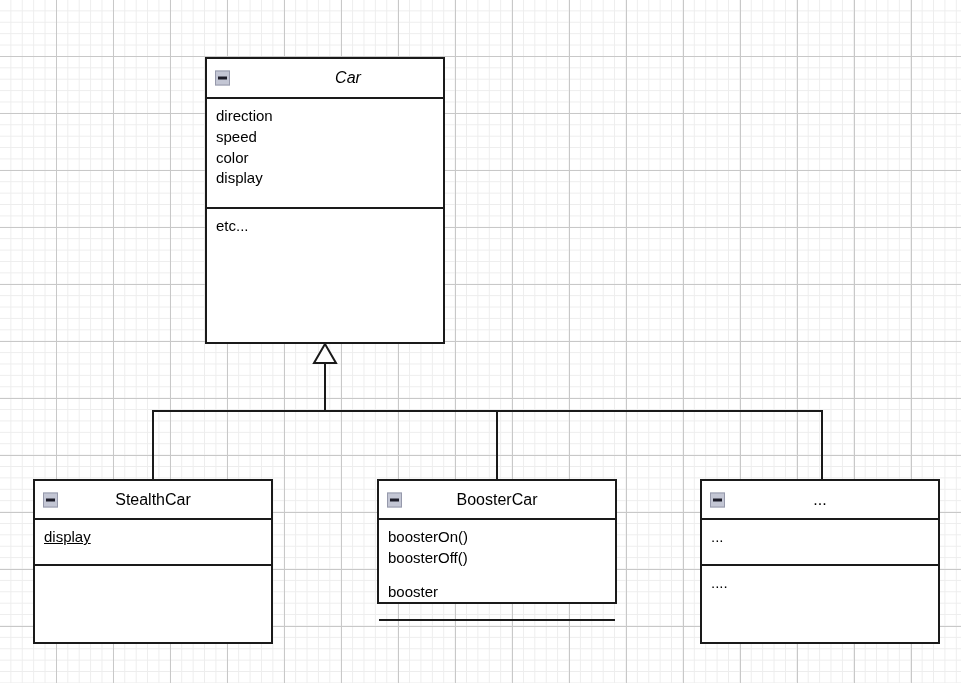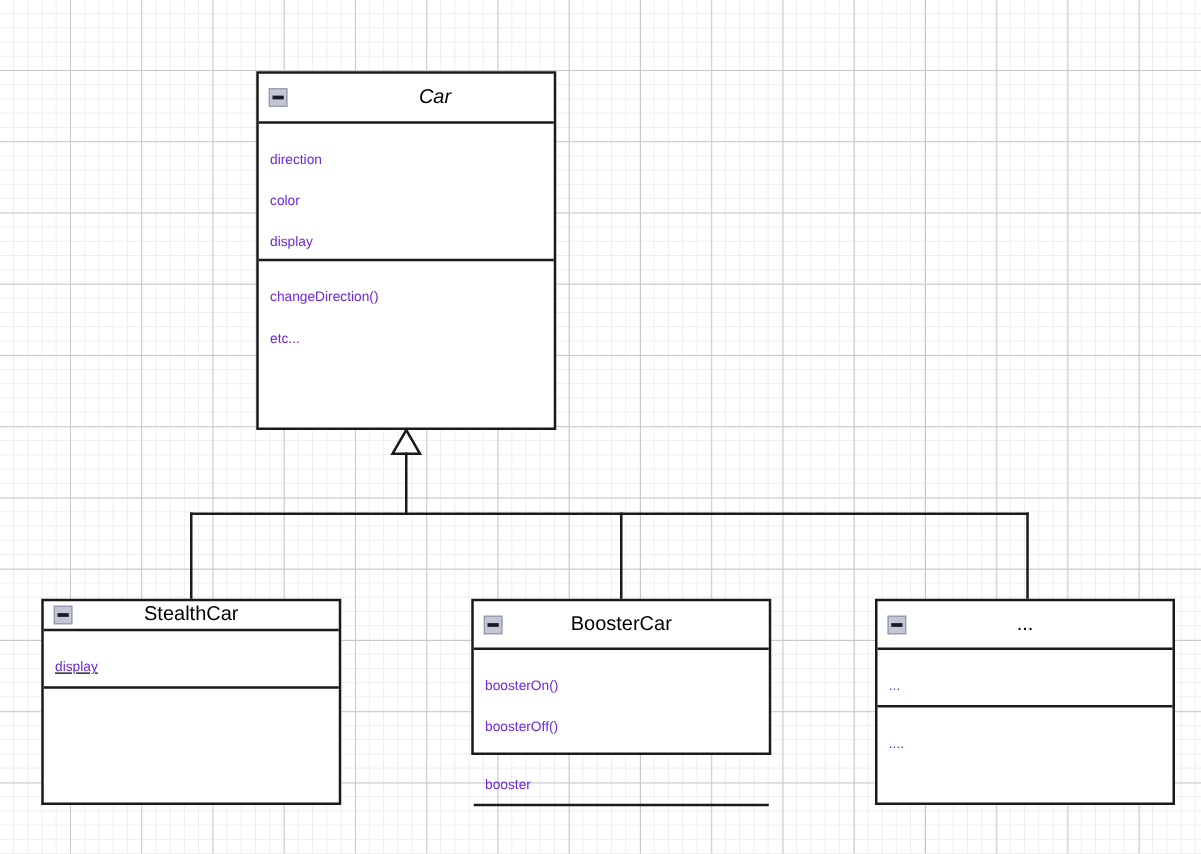--- a/index.html
+++ b/index.html
@@ -67,25 +67,24 @@
     padding: 7px 9px 6px 9px;
     flex: 0 0 auto;
   }
   .uml-compartment.attributes {
     border-bottom: 2px solid #1a1a1a;
   }
   .uml-compartment.operations {
     flex: 1 1 auto;
   }
   .uml-member {
-    font-size: 11px;
-    color: #6d28d9;
+    font-size: 15px;
+    color: #000000;
     line-height: 20.8px;
     white-space: pre;
-    margin-top: 12px;
   }
 
   
   .collapse-widget {
     position: absolute;
     left: 8px;
     top: 50%;
     transform: translateY(-50%);
     width: 15px;
     height: 15px;
@@ -125,45 +124,45 @@
 
   <div class="uml-class" style="left:205px; top:57px; width:240px; height:287px;">
     <div class="uml-header" style="height:40px;padding-left:46px;">
       <span class="collapse-widget">
         <span class="minus-glyph"></span>
       </span>
       <span class="uml-title abstract">Car</span>
     </div>
     <div class="uml-compartment attributes" style="height:110px;">
       <div class="uml-member">direction</div>
+      <div class="uml-member">speed</div>
       <div class="uml-member">color</div>
       <div class="uml-member">display</div>
     </div>
     <div class="uml-compartment operations">
-      <div class="uml-member">changeDirection()</div>
       <div class="uml-member">etc...</div>
     </div>
   </div>
 
   <svg class="generalization-arrow" style="left:313px; top:344px; width:24px; height:20px;" viewBox="0 0 24 20">
     <polygon points="12,0 23,19 1,19" fill="#ffffff" stroke="#1a1a1a" stroke-width="2"></polygon>
   </svg>
 
   <div class="connector v" style="left:324px; top:362px; height:50px;"></div>
 
   <div class="connector h" style="left:152px; top:410px; width:671px;"></div>
 
   <div class="connector v" style="left:152px; top:410px; height:70px;"></div>
 
   <div class="connector v" style="left:496px; top:410px; height:70px;"></div>
 
   <div class="connector v" style="left:821px; top:410px; height:70px;"></div>
 
   <div class="uml-class" style="left:33px; top:479px; width:240px; height:165px;">
-    <div class="uml-header" style="height:24px;">
+    <div class="uml-header" style="height:39px;">
       <span class="collapse-widget">
         <span class="minus-glyph"></span>
       </span>
       <span class="uml-title">StealthCar</span>
     </div>
     <div class="uml-compartment attributes" style="height:46px;text-decoration:underline;">
       <div class="uml-member">display</div>
     </div>
     <div class="uml-compartment operations">
     </div>

